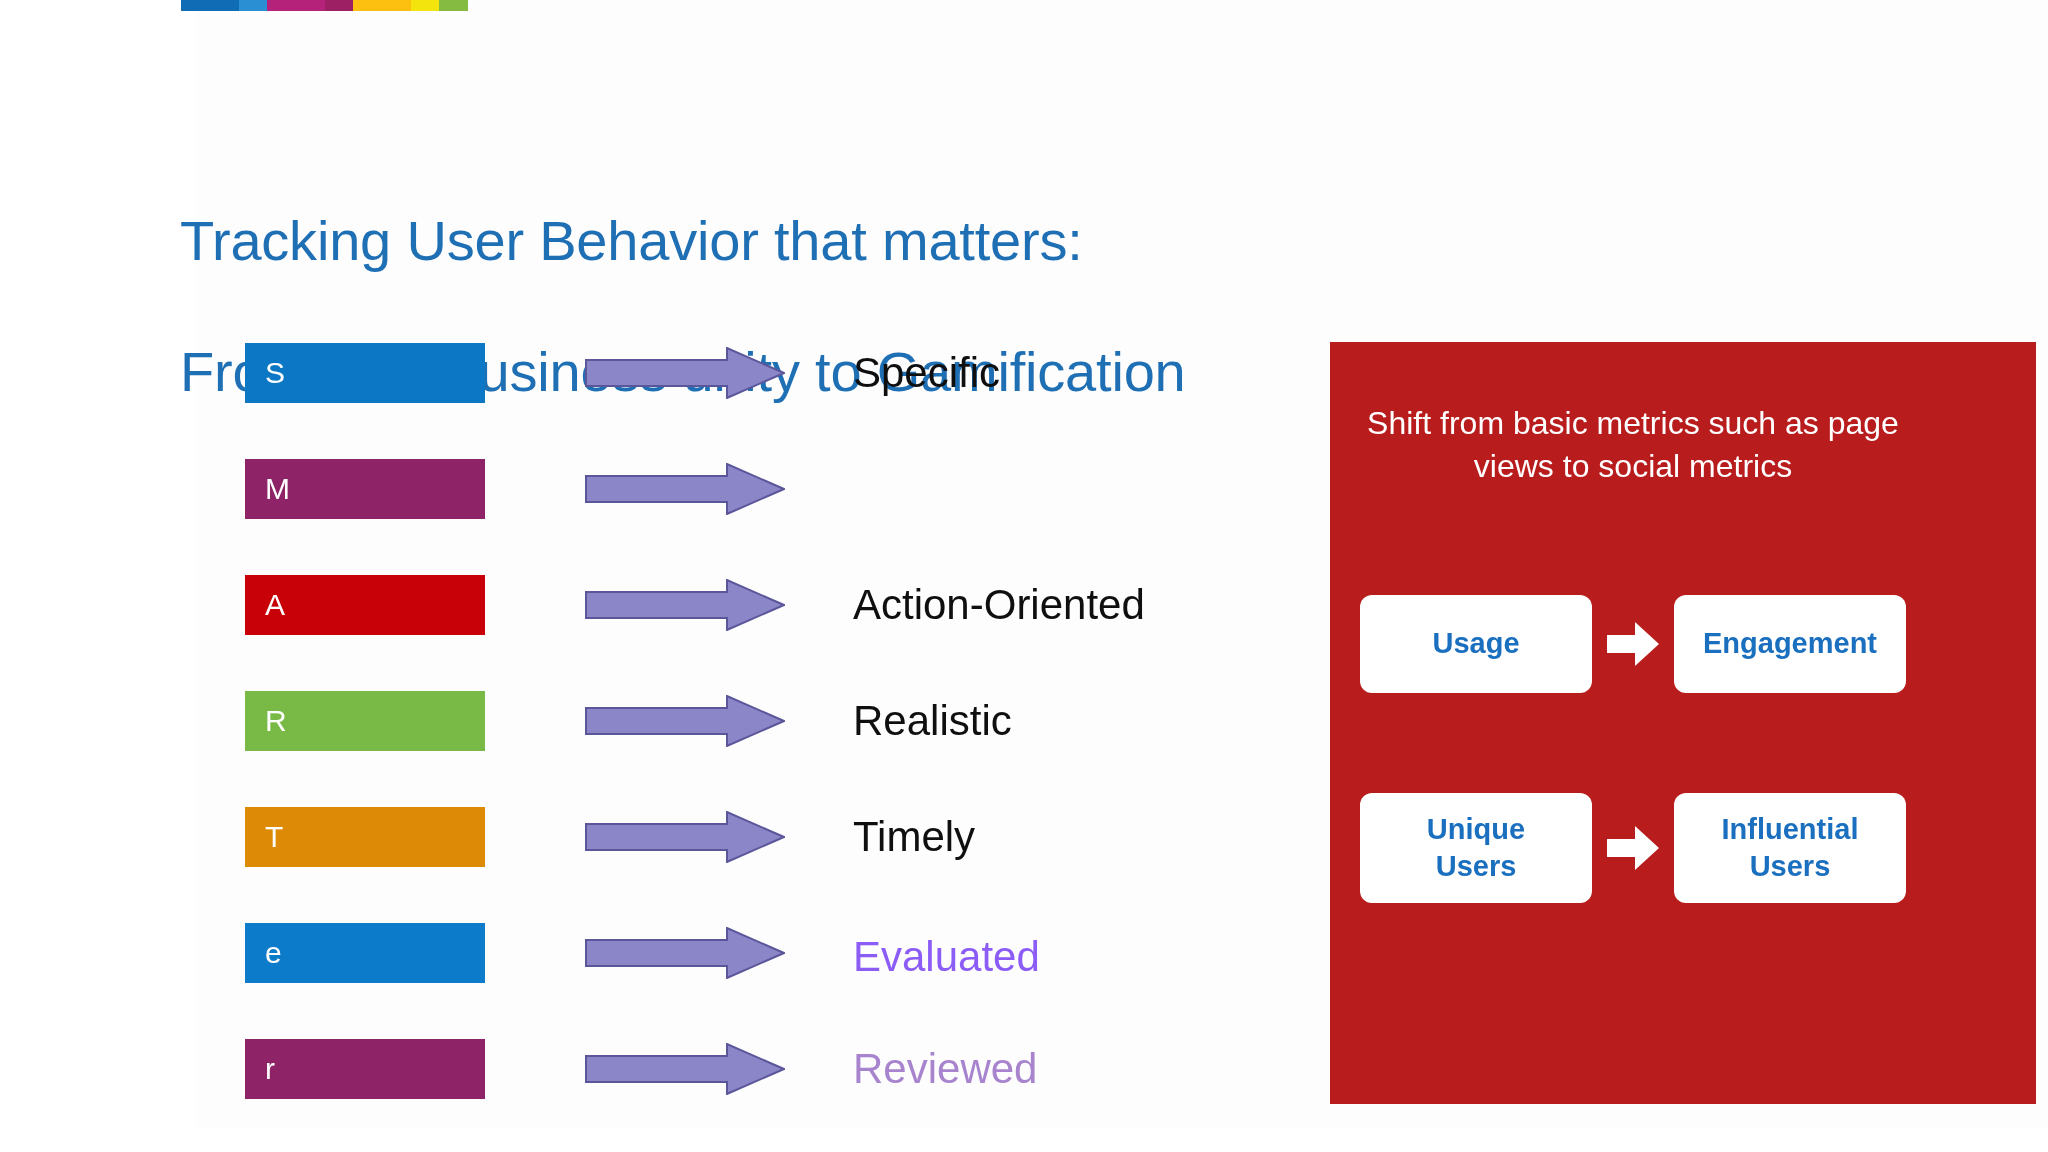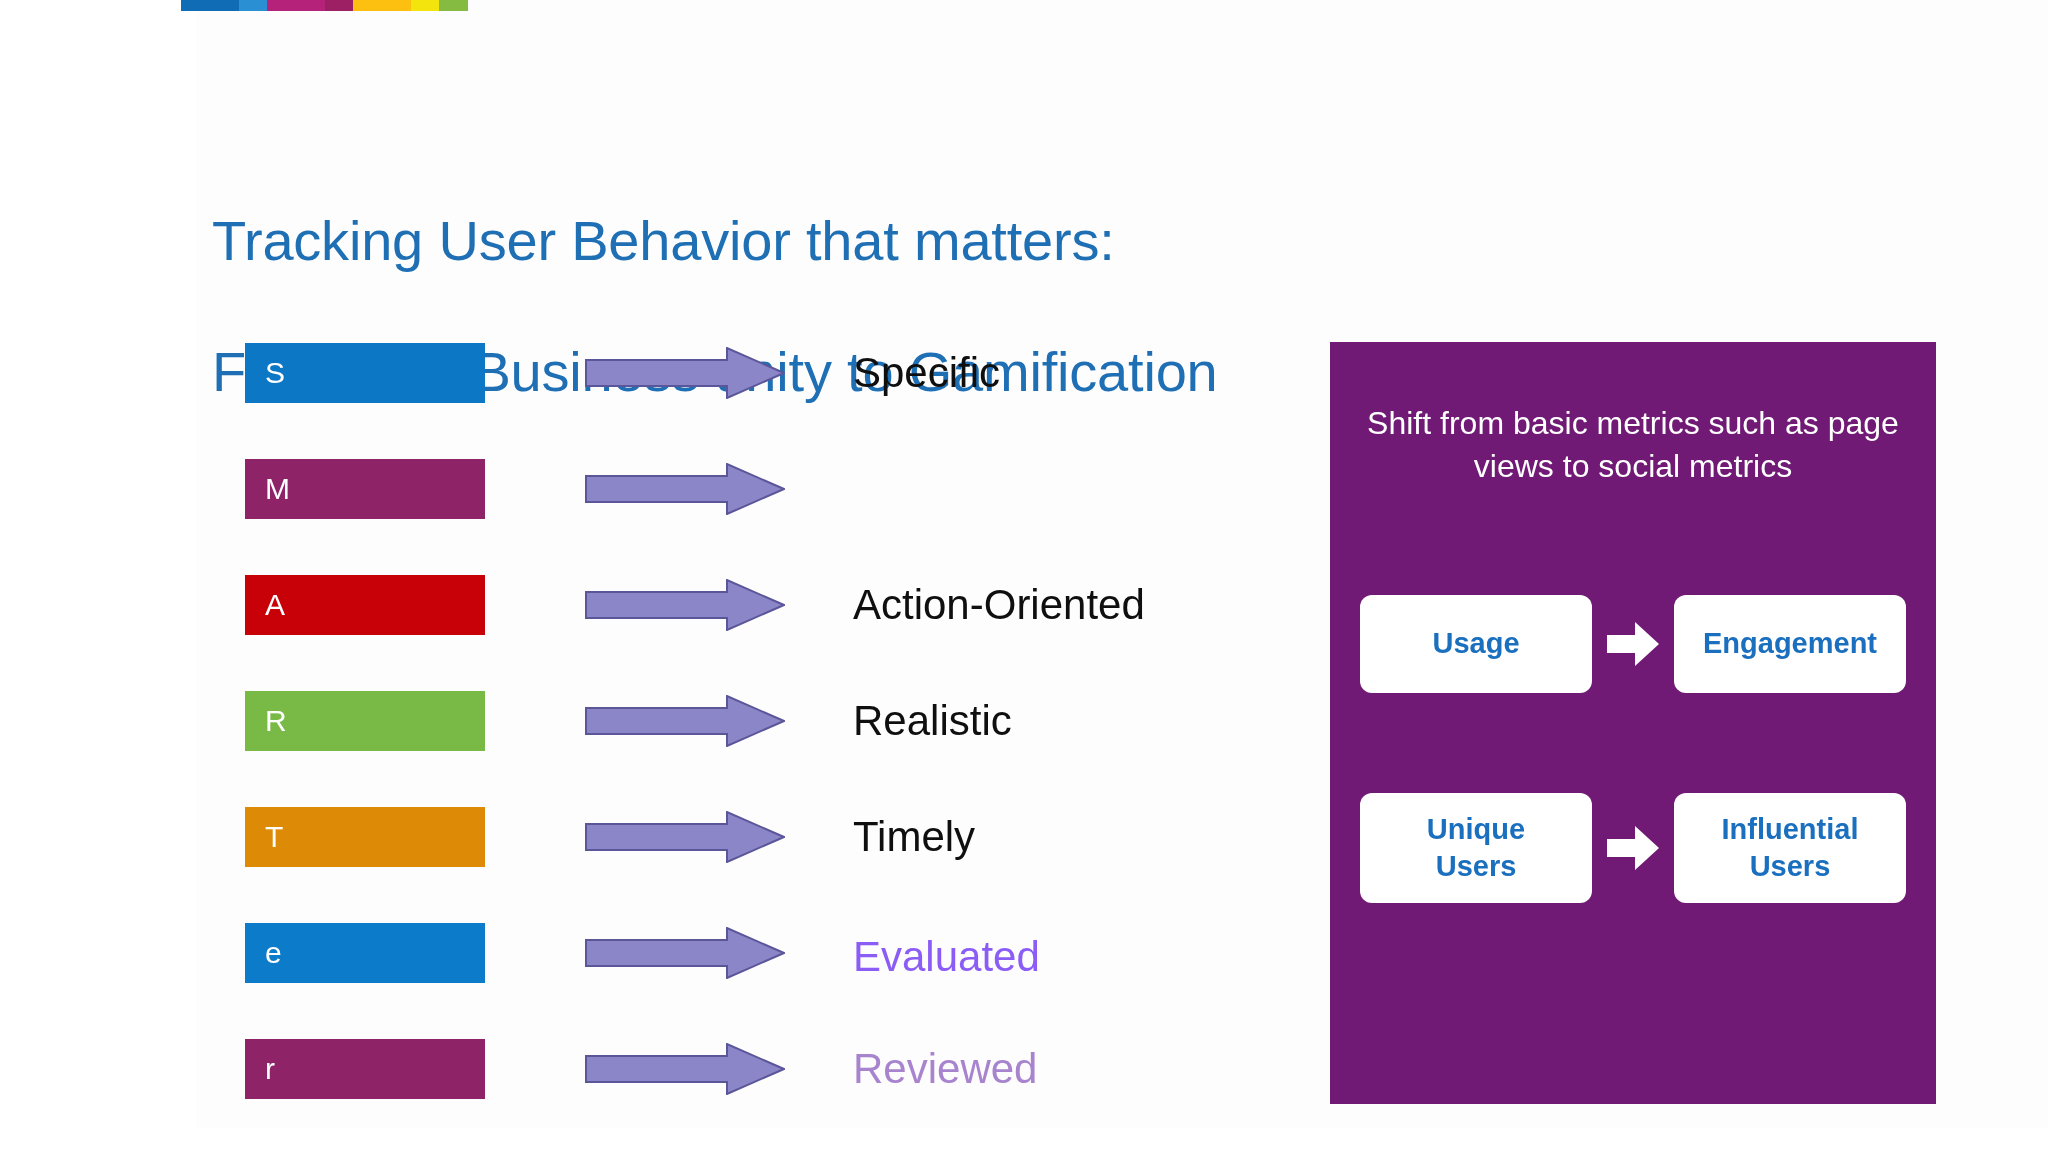--- a/index.html
+++ b/index.html
@@ -46,21 +46,21 @@
     left: 180px;
     top: 142px;
     width: 1300px;
     color: #1F6FB5;
     font-size: 56px;
     line-height: 1.17;
     font-weight: 400;
     letter-spacing: -0.2px;
     white-space: pre-line;
   }
-  .title-line { display: block; margin-left: 32px; }
+  .title-line { display: block; }
 
   
   .smart-list {
     position: absolute;
     left: 245px;
     top: 343px;
   }
   .smart-row {
     position: relative;
     height: 60px;
@@ -100,23 +100,23 @@
     white-space: nowrap;
     flex: 0 0 auto;
   }
   .smart-label.accent { color: #A884CE; }
 
   
   .panel {
     position: absolute;
     left: 1330px;
     top: 342px;
-    width: 606px;
+    width: 706px;
     height: 762px;
-    background: #701a75;
+    background: #b91c1c;
     box-sizing: border-box;
   }
   .panel-caption {
     position: absolute;
     left: 28px;
     top: 60px;
     width: 550px;
     text-align: center;
     color: #ffffff;
     font-size: 32px;

